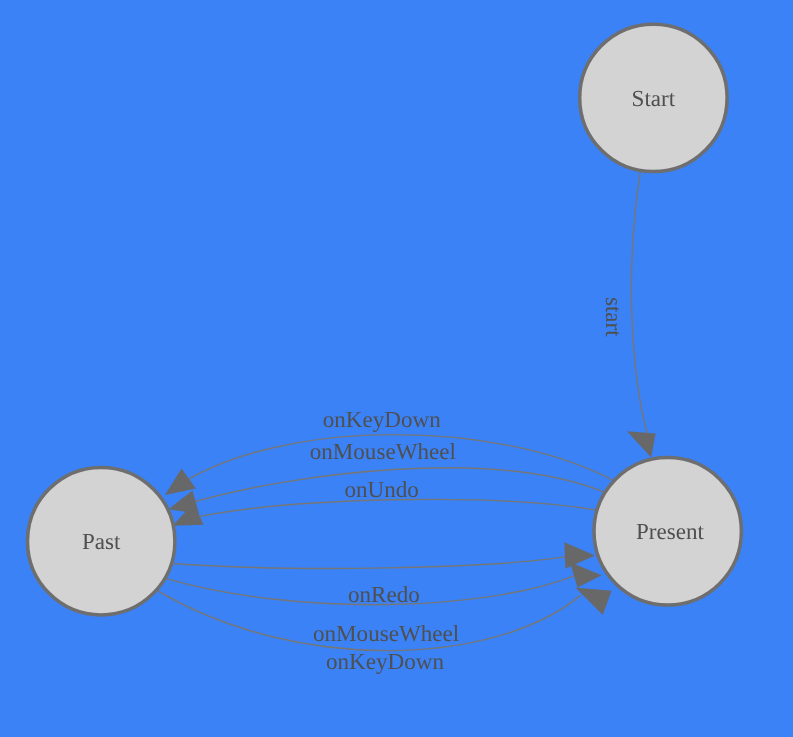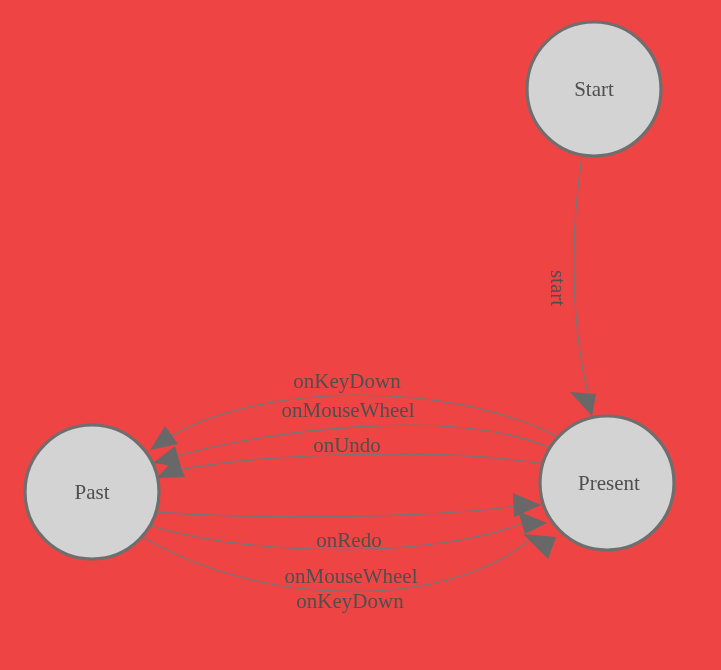--- a/index.html
+++ b/index.html
@@ -4,21 +4,21 @@
 <style>
   html, body {
     margin: 0;
     padding: 0;
     background: #ffffff;
   }
   .stage {
     position: relative;
     width: 721px;
     height: 670px;
-    background: #ef4444;
+    background: #3b82f6;
     overflow: hidden;
     font-family: "Liberation Serif", "DejaVu Serif", serif;
     text-decoration: underline;
   }
   svg { display: block; }
   .edge {
     fill: none;
     stroke: #767676;
     stroke-width: 1.3;
   }

